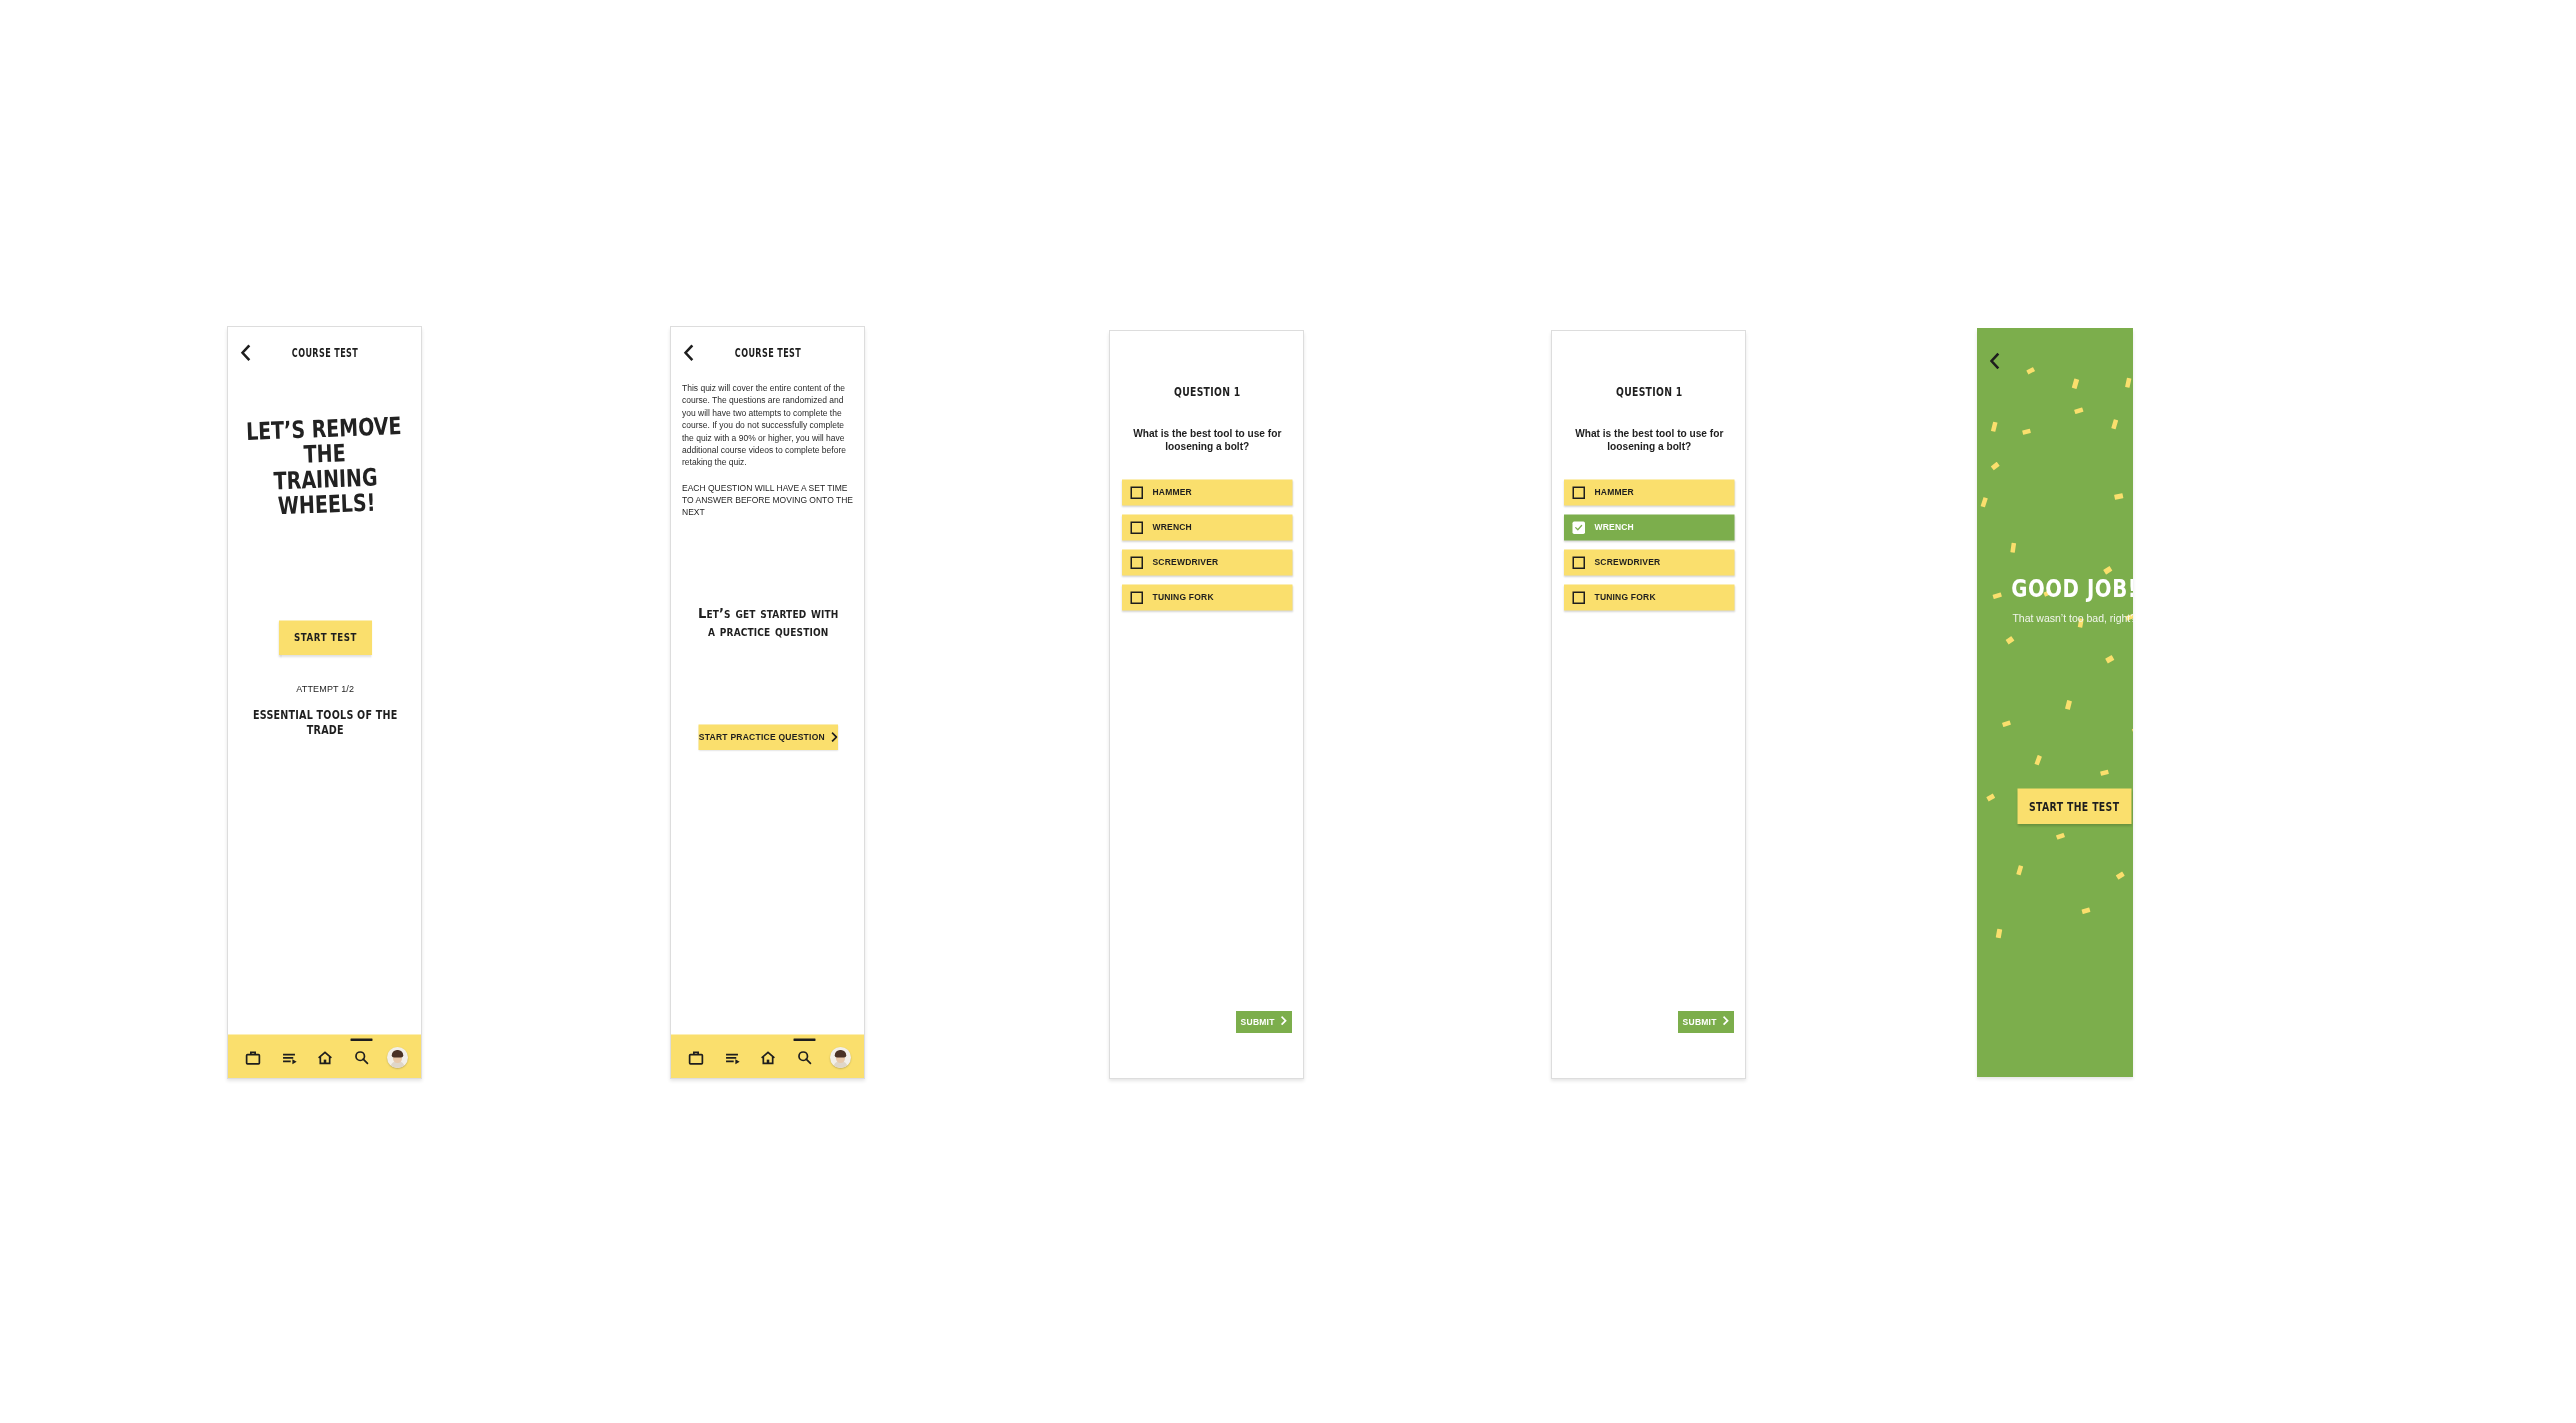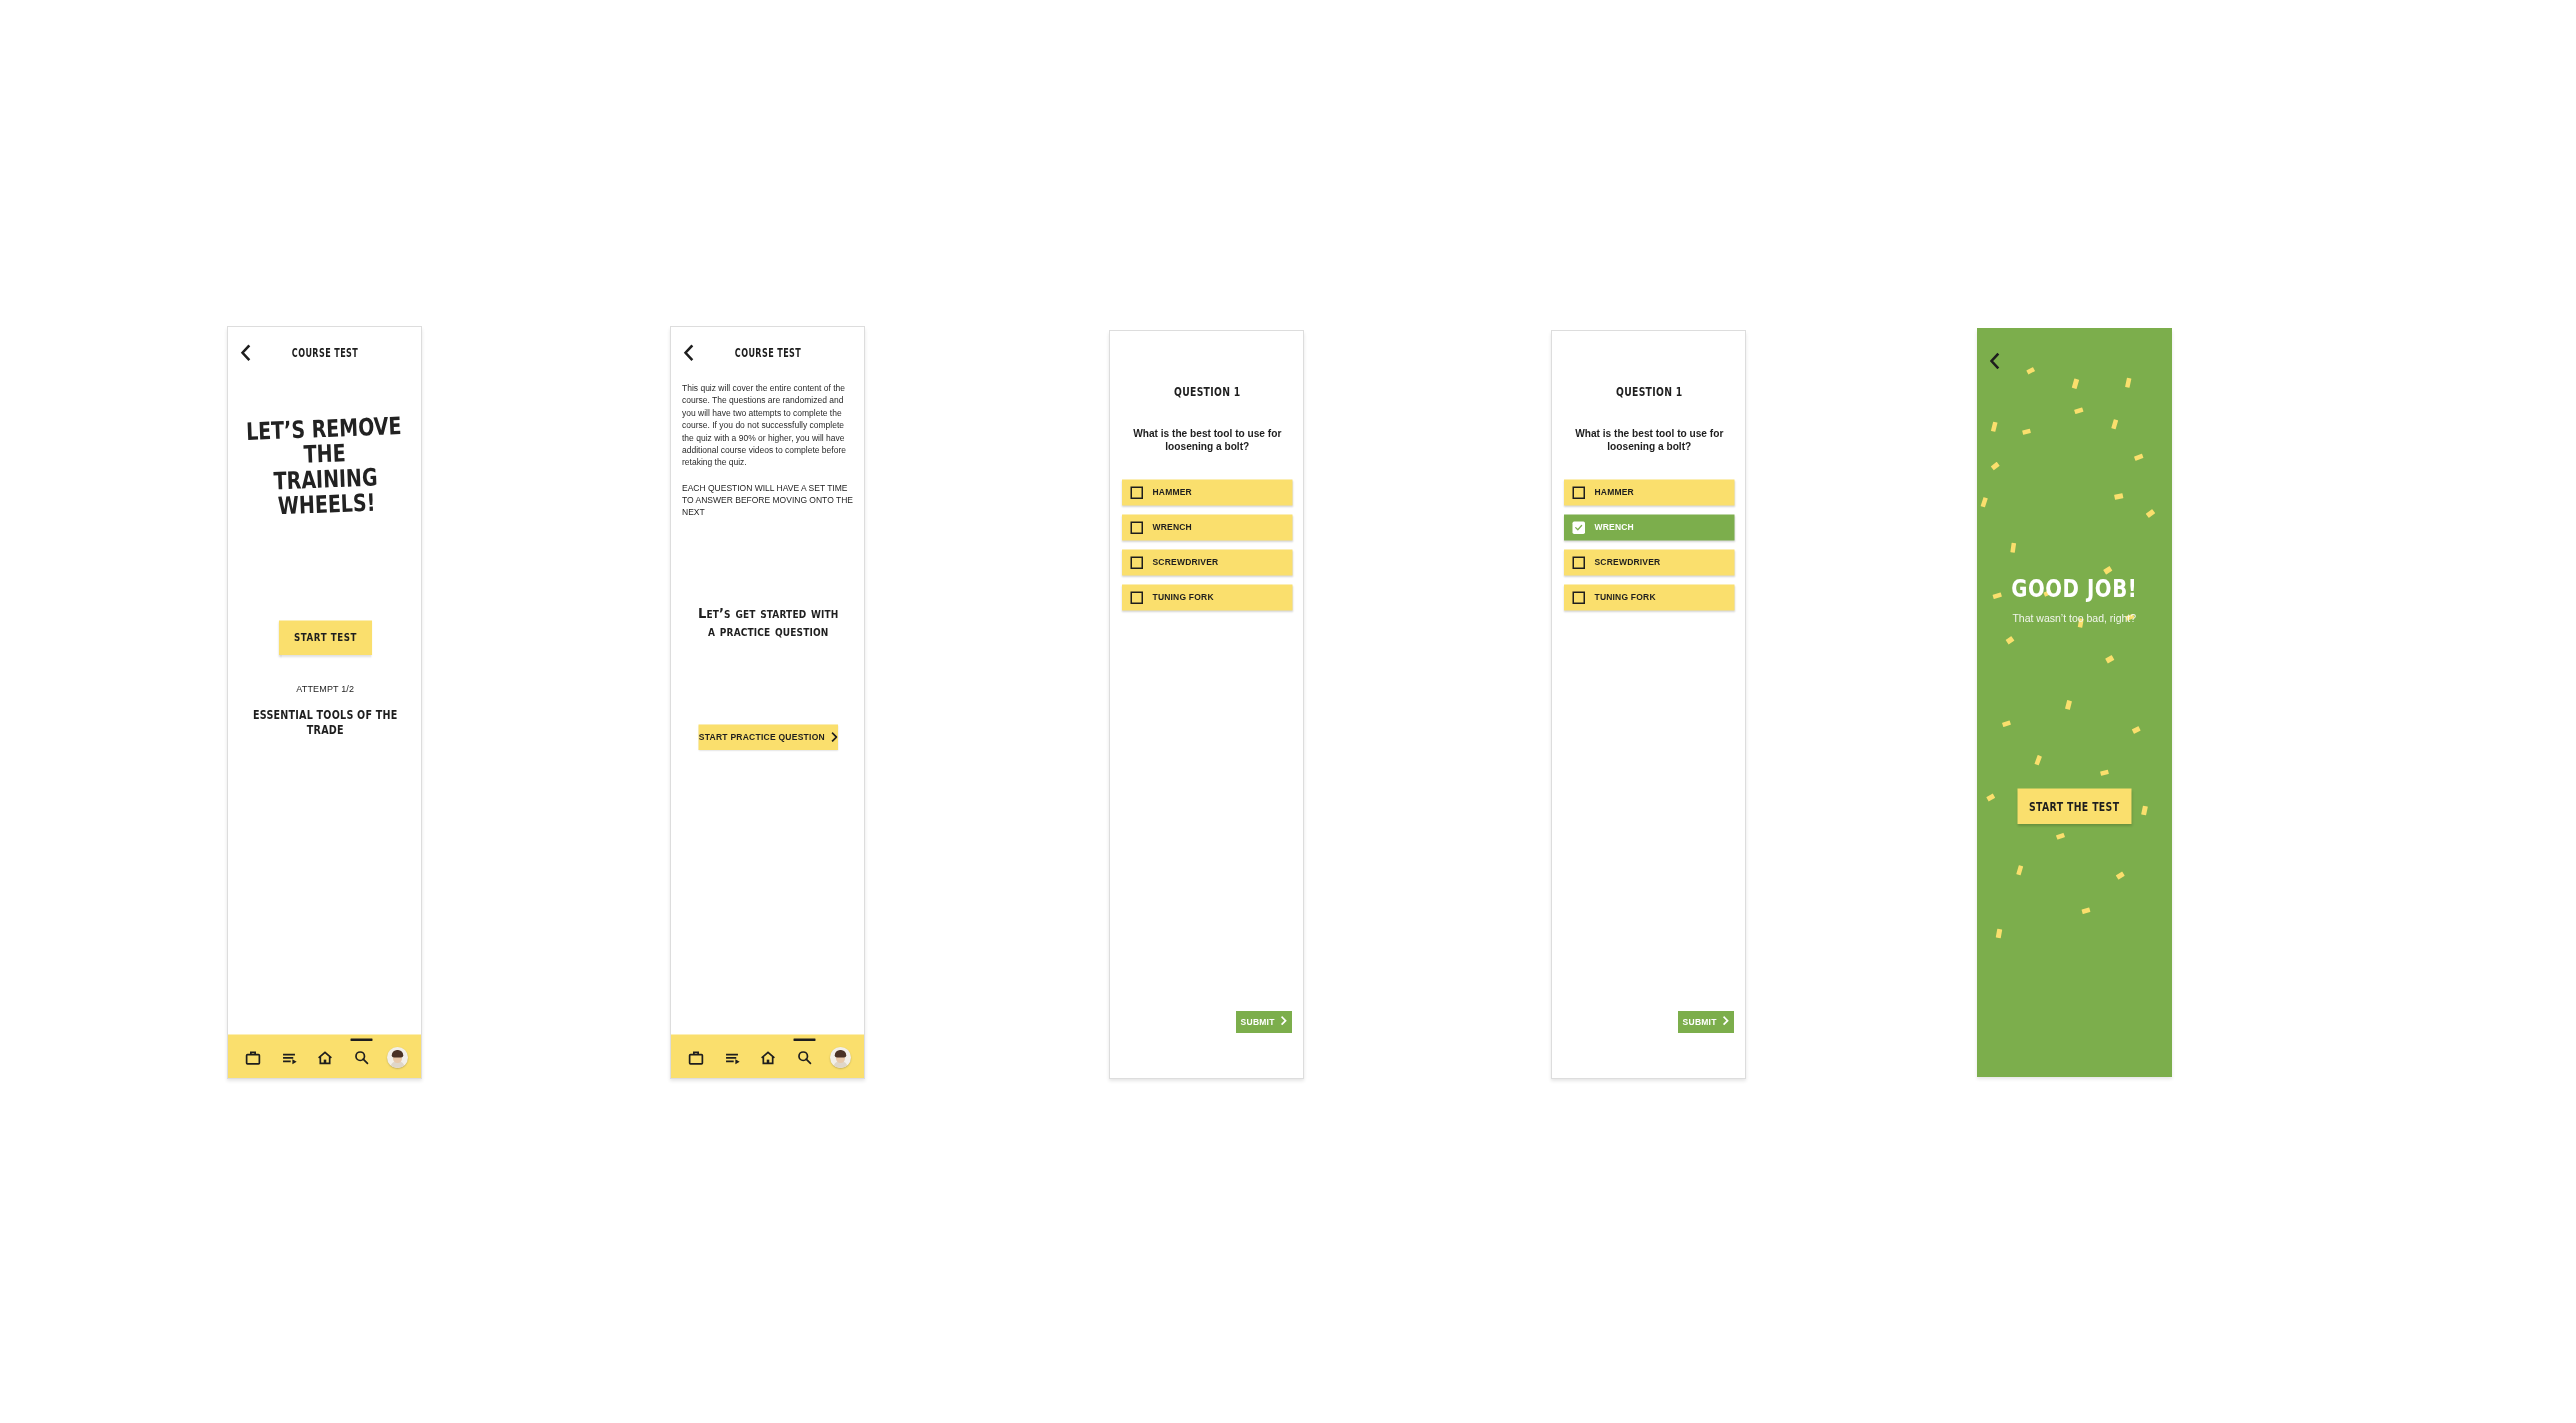--- a/index.html
+++ b/index.html
@@ -25,21 +25,21 @@
     background: #ffffff;
     border: 0.8px solid #dddddd;
     box-shadow: 0 2.5px 3.4px rgba(0,0,0,0.10);
     overflow: hidden;
   }
   .frame-1 { left: 227px;  top: 326px; width: 195px; height: 753px; }
   .frame-2 { left: 670px;  top: 326px; width: 195px; height: 753px; }
   .frame-3 { left: 1109px; top: 330px; width: 195px; height: 749px; }
   .frame-4 { left: 1551px; top: 330px; width: 195px; height: 749px; }
   .frame-5 {
-    left: 1977px; top: 328px; width: 195px; height: 749px;
+    left: 1977px; top: 328px; width: 156px; height: 749px;
     background: #7cae4c; border: none;
   }
 
   
   .screen {
     position: absolute;
     left: 0; top: 0;
     width: 389px;
     height: 1506px;
     transform: scale(0.5);

